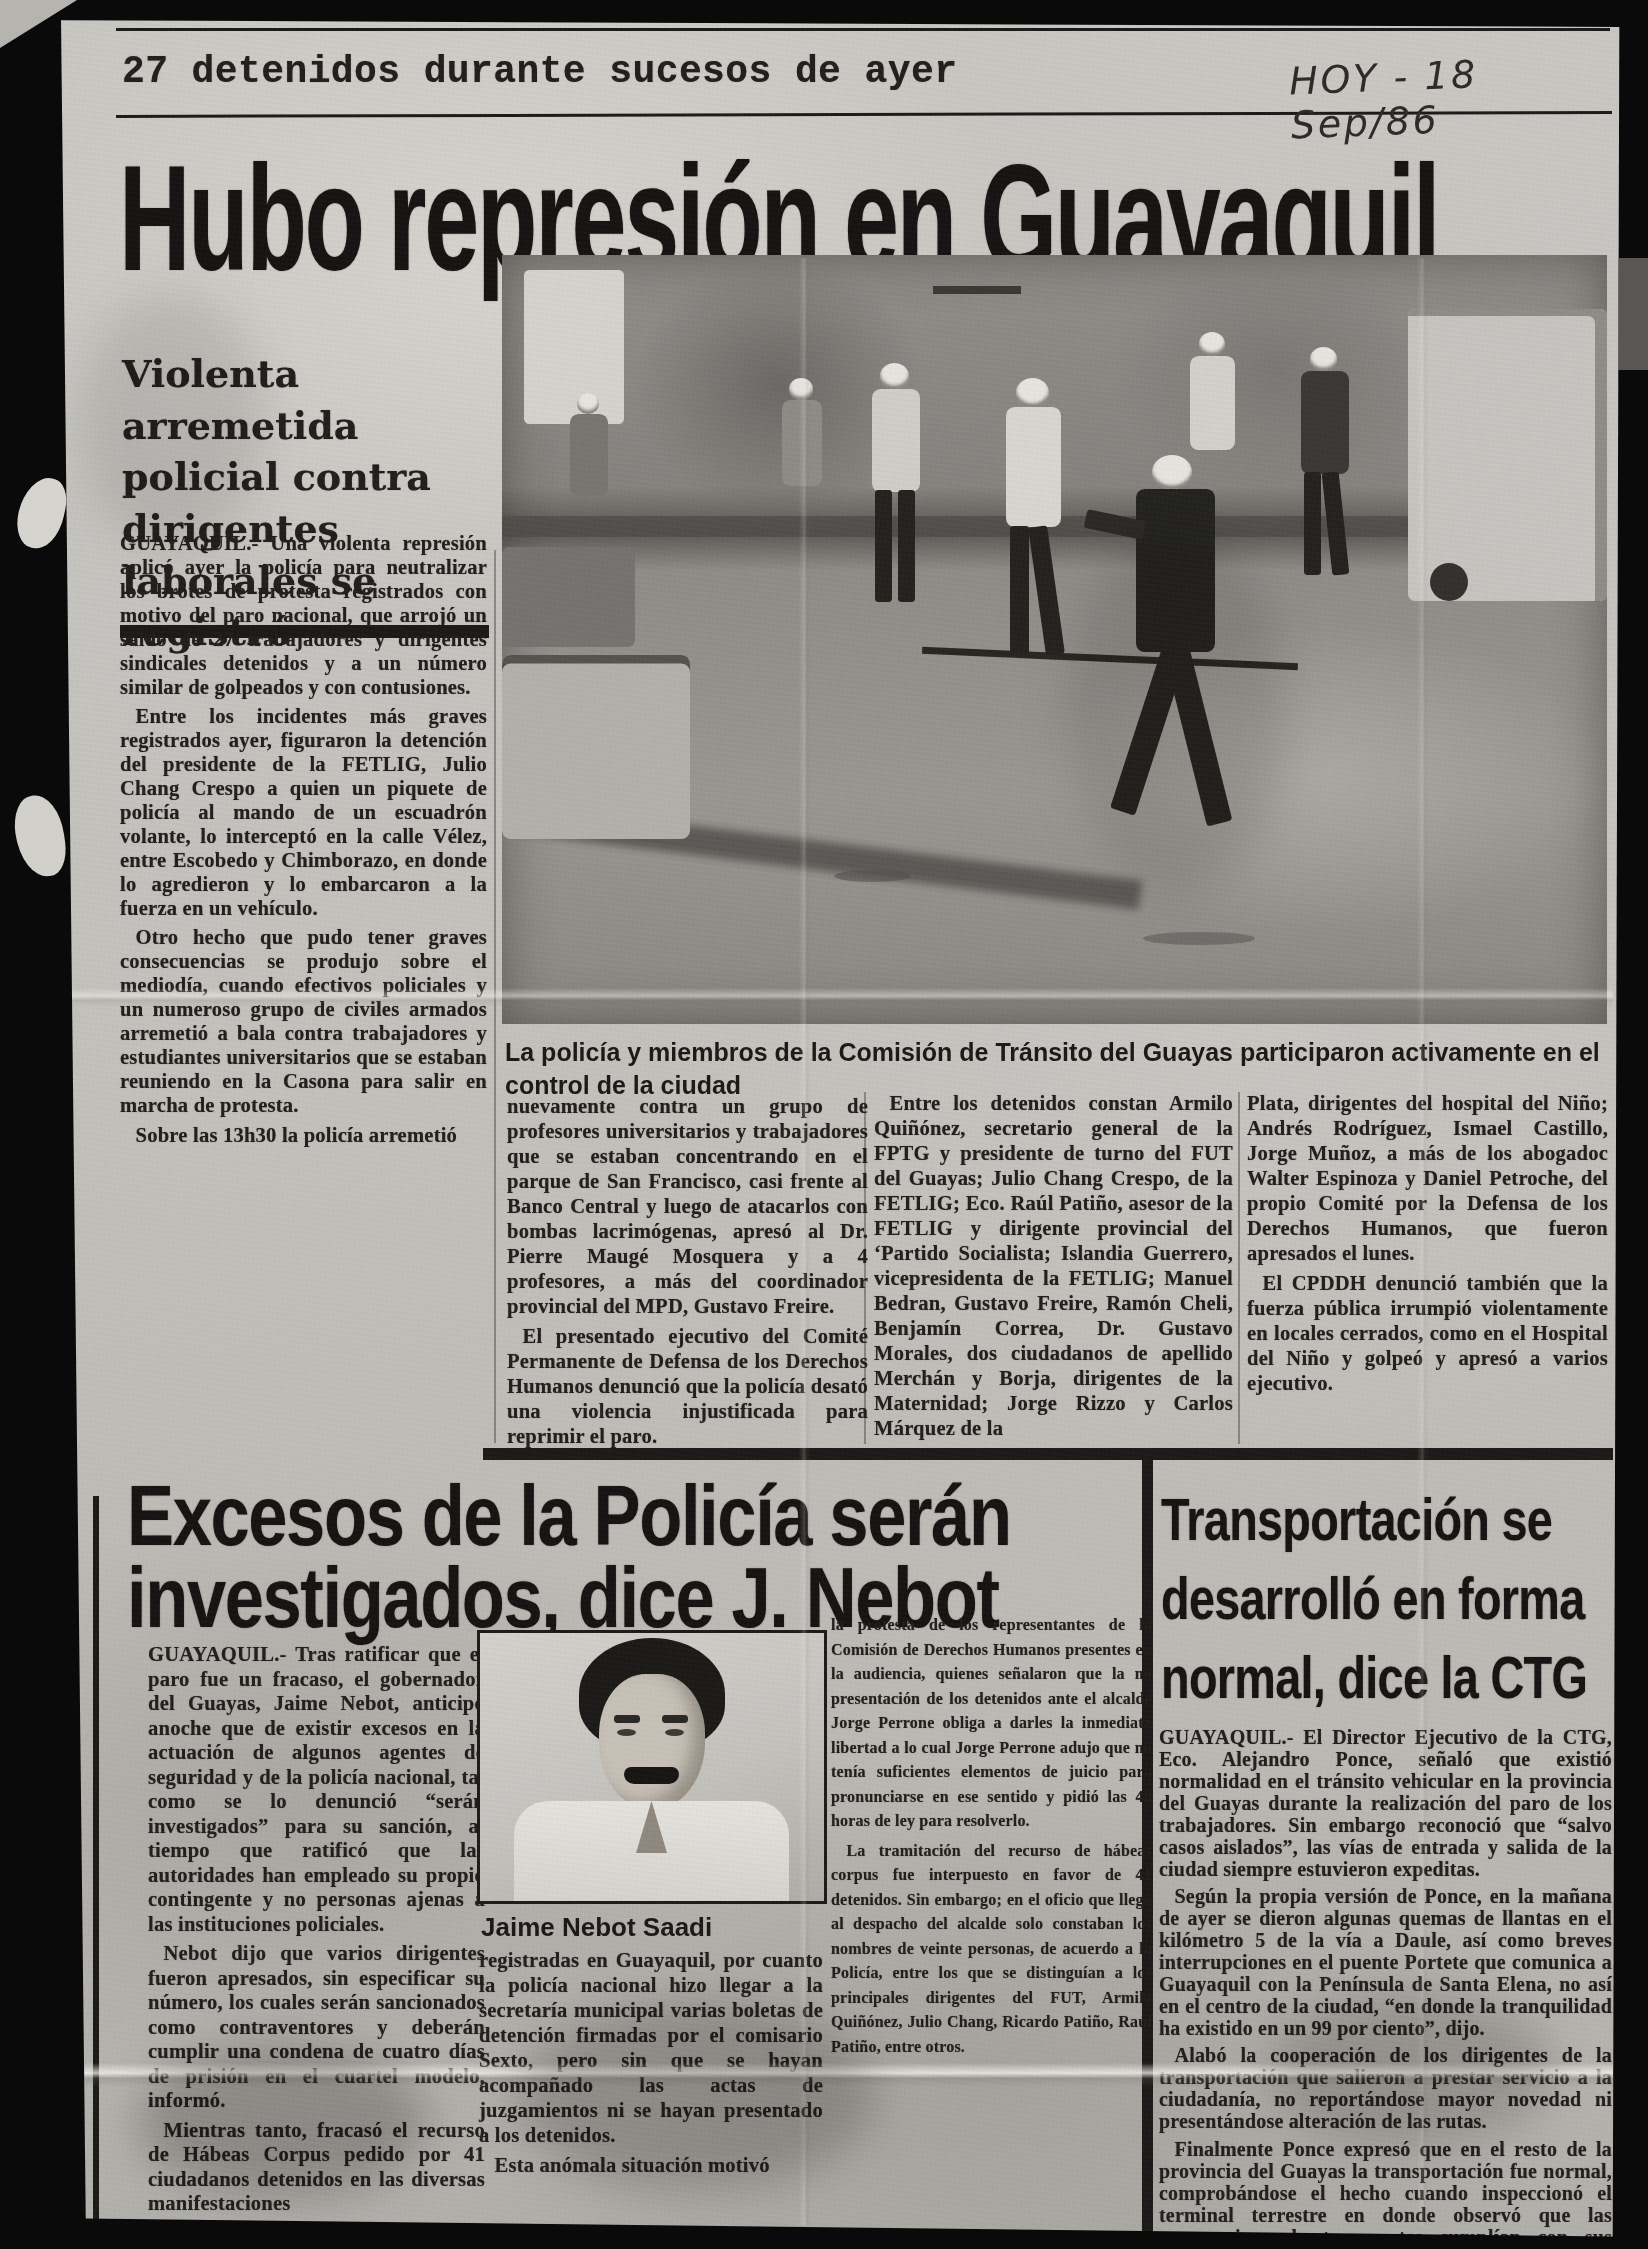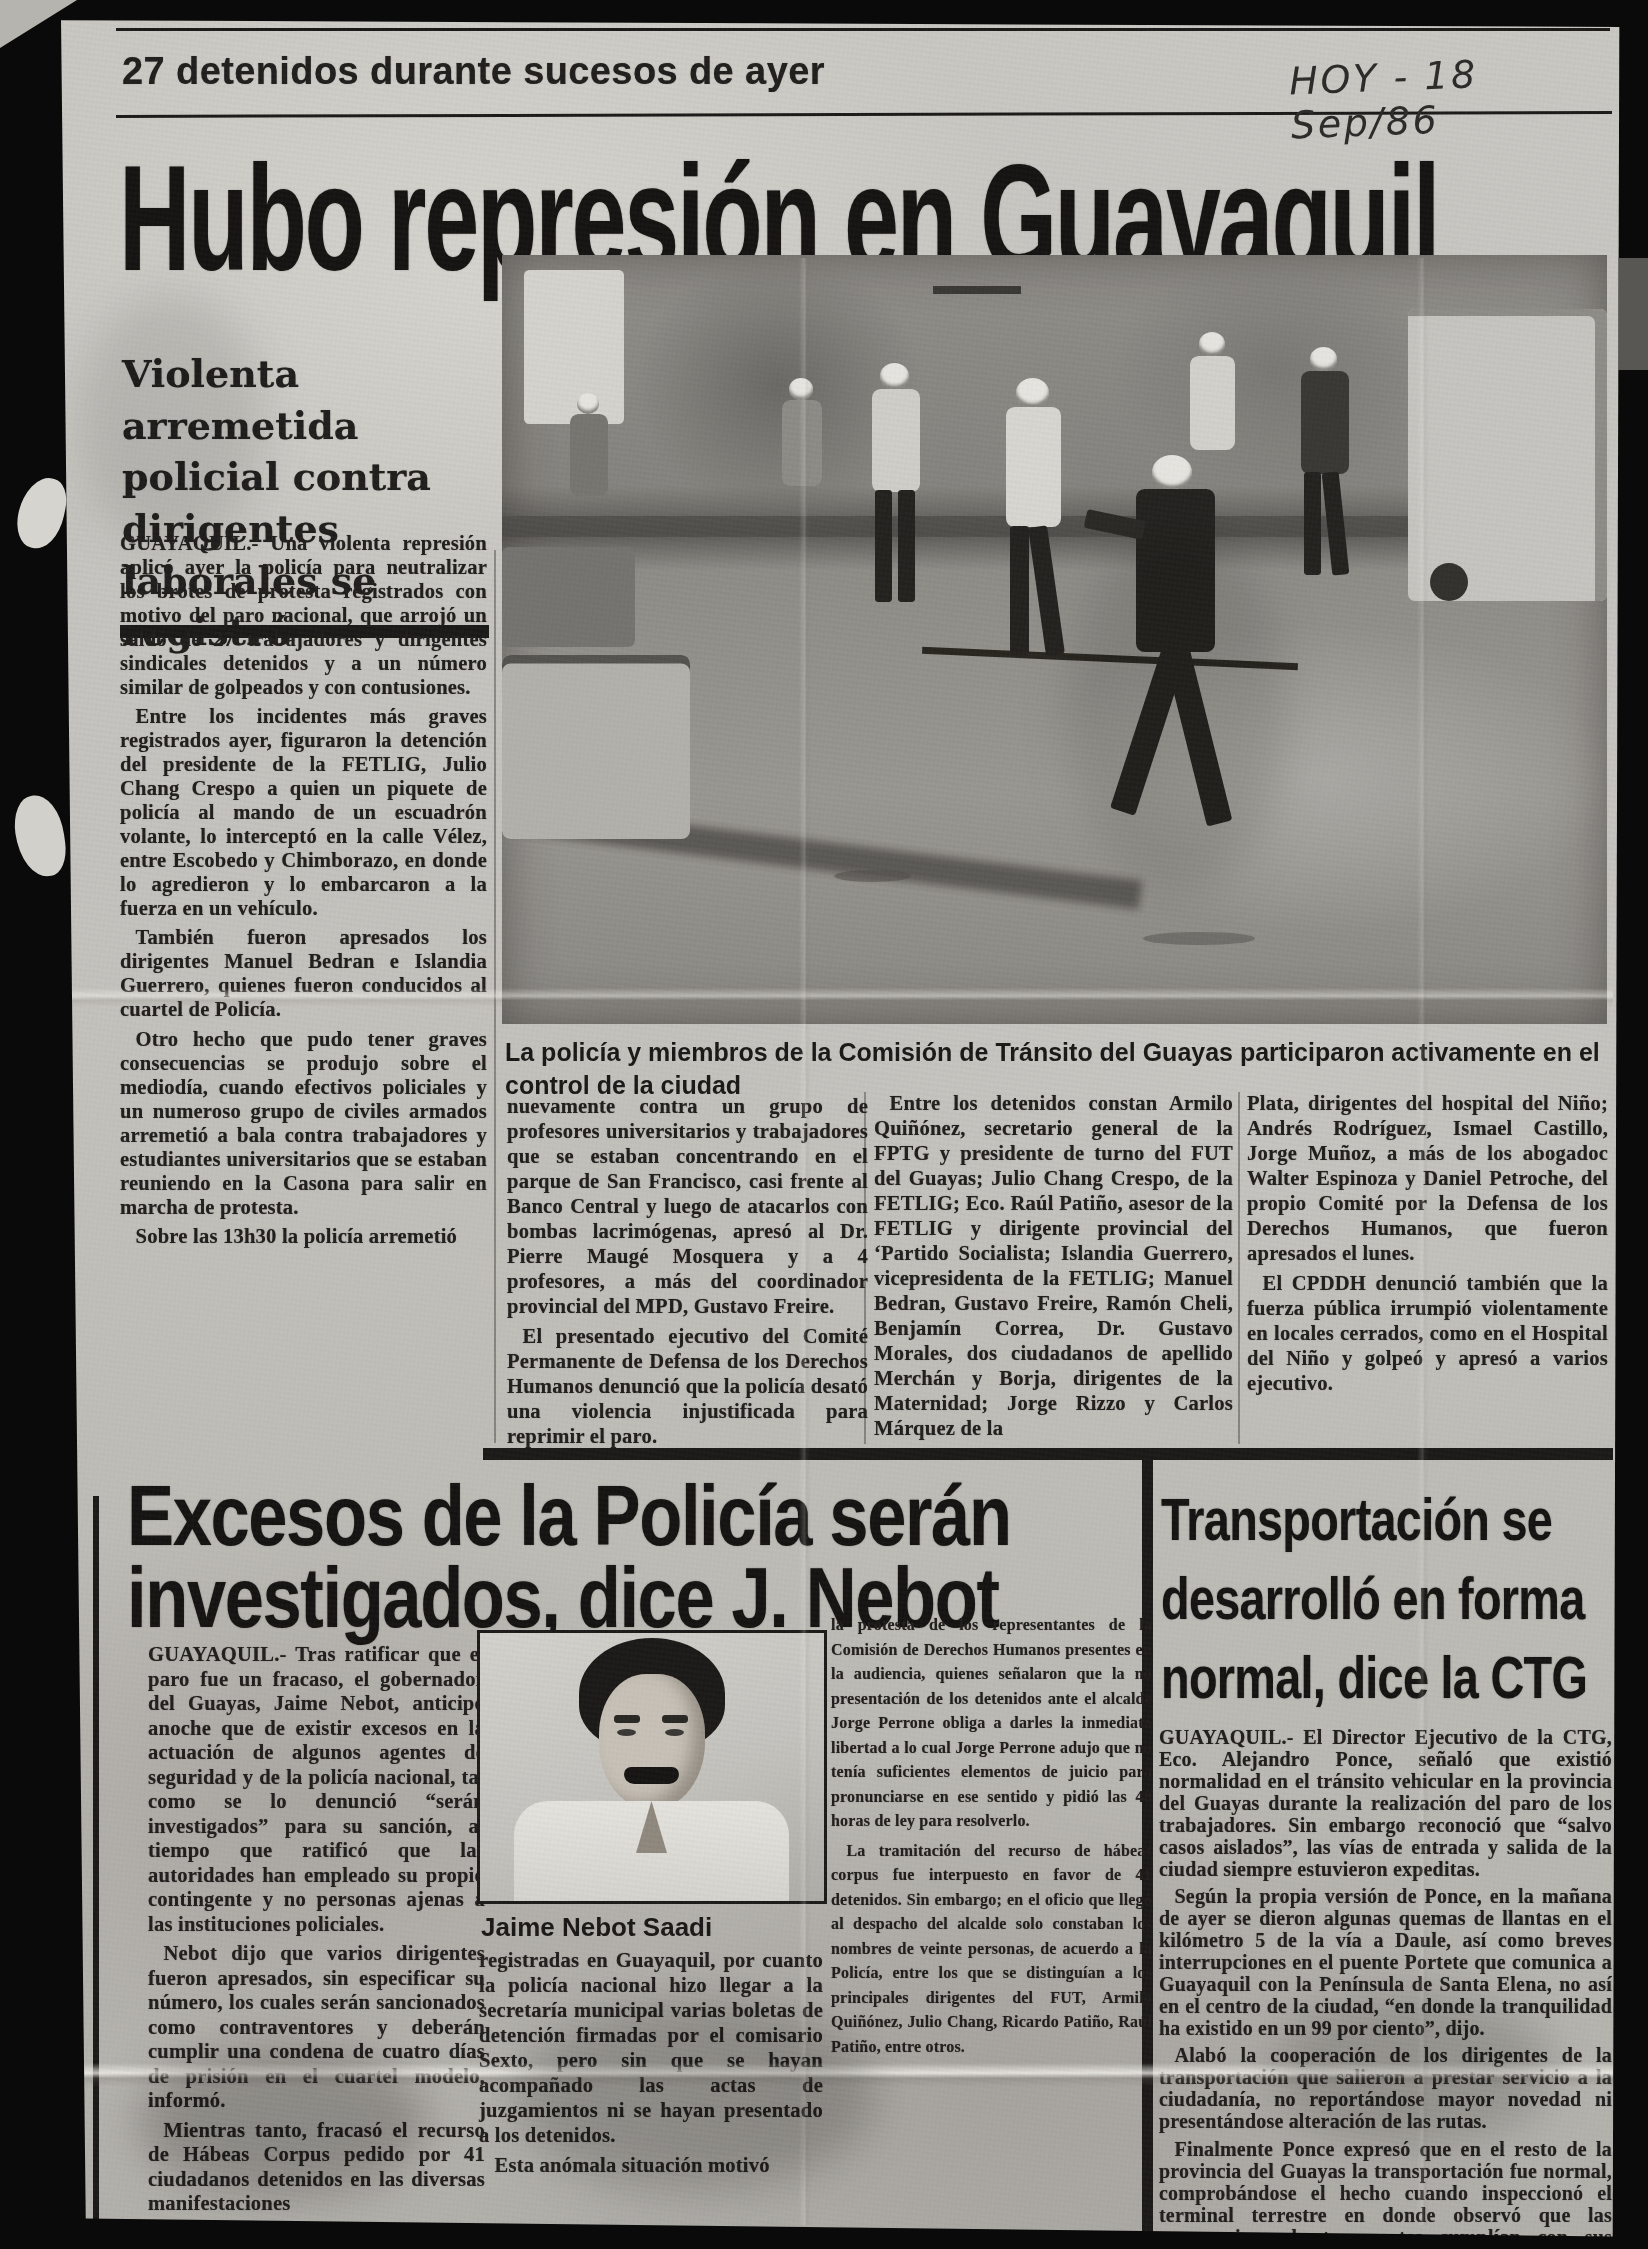--- a/index.html
+++ b/index.html
@@ -47,21 +47,21 @@
 </style>
 </head>
 <body>
 
 <div id="stage">
   <div id="paper">
 
     <div class="rule" style="left:116px;top:28px;width:1494px;height:2.6px;"></div>
     <div class="rule" style="left:116px;top:113px;width:1496px;height:2.6px;transform:rotate(-.15deg);"></div>
 
-    <div class="txt" style="position:absolute;left:122px;top:50px;width:859px;font-family:Liberation Sans, sans-serif;font-weight:700;font-size:38px;letter-spacing:0.4px;">27 detenidos durante sucesos de ayer</div>
+    <div class="txt" style="position:absolute;left:122px;top:50px;width:859px;font-family:Liberation Mono, monospace;font-weight:700;font-size:38px;letter-spacing:0.4px;">27 detenidos durante sucesos de ayer</div>
 
     <div style="position:absolute;left:1290px;top:53px;width:335px;font-family:'DejaVu Sans',sans-serif;font-style:italic;font-size:38px;letter-spacing:2.6px;color:#2c2b2a;transform:rotate(-2.2deg);">HOY - 18 Sep/86</div>
 
     <div class="headline-sans" style="position:absolute;left:119px;top:131px;font-size:151px;letter-spacing:-3.4px;transform:scaleX(.655);transform-origin:left top;">Hubo represión en Guayaquil</div>
 
     <div class="txt" style="position:absolute;left:122px;top:348px;width:397px;font-family:'DejaVu Serif',serif;font-weight:700;font-size:38px;line-height:1.36;">Violenta arremetida policial contra dirigentes laborales se registró</div>
     <div class="rule" style="left:120px;top:625px;width:369px;height:13px;"></div>
 
     <div id="photo1">
       <div class="blob" style="left:2%;top:2%;width:9%;height:20%;background:#d4d2cd;border-radius:5.2px;"></div>
@@ -121,21 +121,20 @@
       </div>
       <div class="blob" style="left:30%;top:80%;width:77px;height:12px;background:#514f4b;opacity:.6;"></div>
       <div class="blob" style="left:58%;top:88%;width:112px;height:13.7px;background:#514f4b;opacity:.5;"></div>
     </div>
 
     <div class="capsans" style="position:absolute;left:505px;top:1036px;width:1103px;font-size:25px;line-height:1.3;">La policía y miembros de la Comisión de Tránsito del Guayas participaron activamente en el control de la ciudad</div>
 
     <div class="serifbody txt" style="position:absolute;left:120px;top:531px;width:367px;font-size:20.6px;line-height:24px;">
       <p class="flush">GUAYAQUIL.- Una violenta represión aplicó ayer la policía para neutralizar los brotes de protesta registrados con motivo del paro nacional, que arrojó un saldó de 27 trabajadores y dirigentes sindicales detenidos y a un número similar de golpeados y con contusiones.</p>
       <p>Entre los incidentes más graves registrados ayer, figuraron la detención del presidente de la FETLIG, Julio Chang Crespo a quien un piquete de policía al mando de un escuadrón volante, lo interceptó en la calle Vélez, entre Escobedo y Chimborazo, en donde lo agredieron y lo embarcaron a la fuerza en un vehículo.</p>
-      <p>También fueron apresados los dirigentes Manuel Bedran e Islandia Guerrero, quienes fueron conducidos al cuartel de Policía.</p>
       <p>Otro hecho que pudo tener graves consecuencias se produjo sobre el mediodía, cuando efectivos policiales y un numeroso grupo de civiles armados arremetió a bala contra trabajadores y estudiantes universitarios que se estaban reuniendo en la Casona para salir en marcha de protesta.</p>
       <p>Sobre las 13h30 la policía arremetió</p>
     </div>
     <div class="serifbody txt" style="position:absolute;left:507px;top:1094px;width:361px;font-size:20.6px;line-height:25px;">
       <p class="flush">nuevamente contra un grupo de profesores universitarios y trabajadores que se estaban concentrando en el parque de San Francisco, casi frente al Banco Central y luego de atacarlos con bombas lacrimógenas, apresó al Dr. Pierre Maugé Mosquera y a 4 profesores, a más del coordinador provincial del MPD, Gustavo Freire.</p>
       <p>El presentado ejecutivo del Comité Permanente de Defensa de los Derechos Humanos denunció que la policía desató una violencia injustificada para reprimir el paro.</p>
     </div>
     <div class="serifbody txt" style="position:absolute;left:874px;top:1091px;width:359px;font-size:20.6px;line-height:25px;">
       <p>Entre los detenidos constan Armilo Quiñónez, secretario general de la FPTG y presidente de turno del FUT del Guayas; Julio Chang Crespo, de la FETLIG; Eco. Raúl Patiño, asesor de la FETLIG y dirigente provincial del ‘Partido Socialista; Islandia Guerrero, vicepresidenta de la FETLIG; Manuel Bedran, Gustavo Freire, Ramón Cheli, Benjamín Correa, Dr. Gustavo Morales, dos ciudadanos de apellido Merchán y Borja, dirigentes de la Maternidad; Jorge Rizzo y Carlos Márquez de la</p>
     </div>

